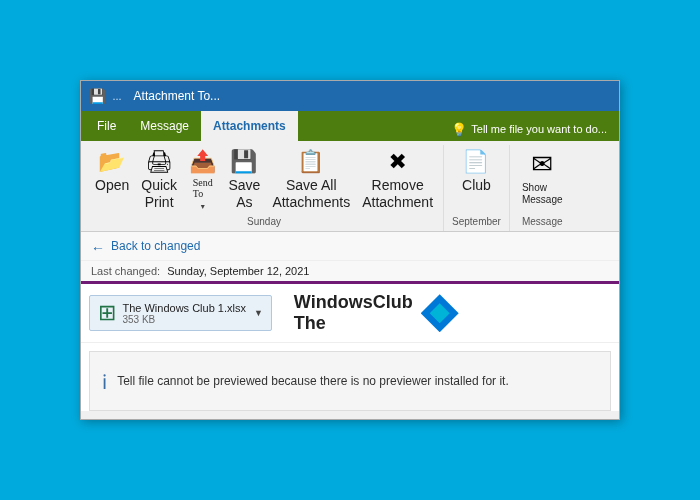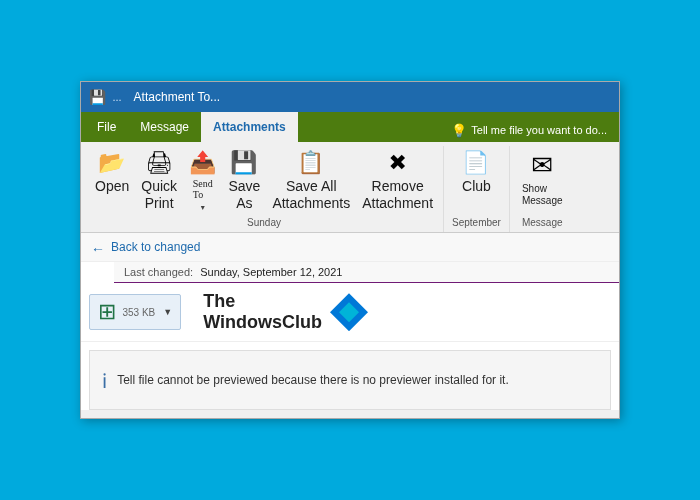--- a/index.html
+++ b/index.html
@@ -188,22 +188,21 @@
     }
     .back-bar .arrow-icon {
       margin-right: 6px;
       font-size: 14px;
     }
     .last-changed-bar {
       padding: 4px 10px;
       font-size: 11px;
       color: #555;
       background: #f8f8f8;
-      border-bottom: 1px solid #701a75;
-      margin-left: 33px;
+      border-bottom: 3px solid #701a75;
     }
     .last-changed-bar span.date {
       color: #222;
       margin-left: 4px;
     }
     
     .attachment-area {
       background: white;
       padding: 8px;
       display: flex;
@@ -359,28 +358,29 @@
 
     <div class="last-changed-bar">
       <span>Last changed:</span>
       <span class="date">Sunday, September 12, 2021</span>
     </div>
 
     <div class="attachment-area">
       <div class="attachment-item">
         <span class="file-icon">⊞</span>
         <div class="file-info">
+          <div class="file-name">The Windows Club 1.xlsx</div>
           <div class="file-size">353 KB</div>
         </div>
         <span class="dropdown-arrow">▼</span>
       </div>
       <div class="windows-club-logo">
         <div>
+          <div>WindowsClub</div>
           <div>The</div>
-          <div>WindowsClub</div>
         </div>
         <div style="width:38px;height:38px;background:#0078d7;margin-left:8px;clip-path:polygon(0 50%,50% 0,100% 50%,50% 100%);display:flex;align-items:center;justify-content:center;">
           <div style="width:20px;height:20px;background:#00b4d8;clip-path:polygon(0 50%,50% 0,100% 50%,50% 100%);"></div>
         </div>
       </div>
     </div>
 
     <div class="preview-area">
       <span class="info-icon">ℹ</span>
       <span class="preview-text">Tell file cannot be previewed because there is no previewer installed for it.</span>

